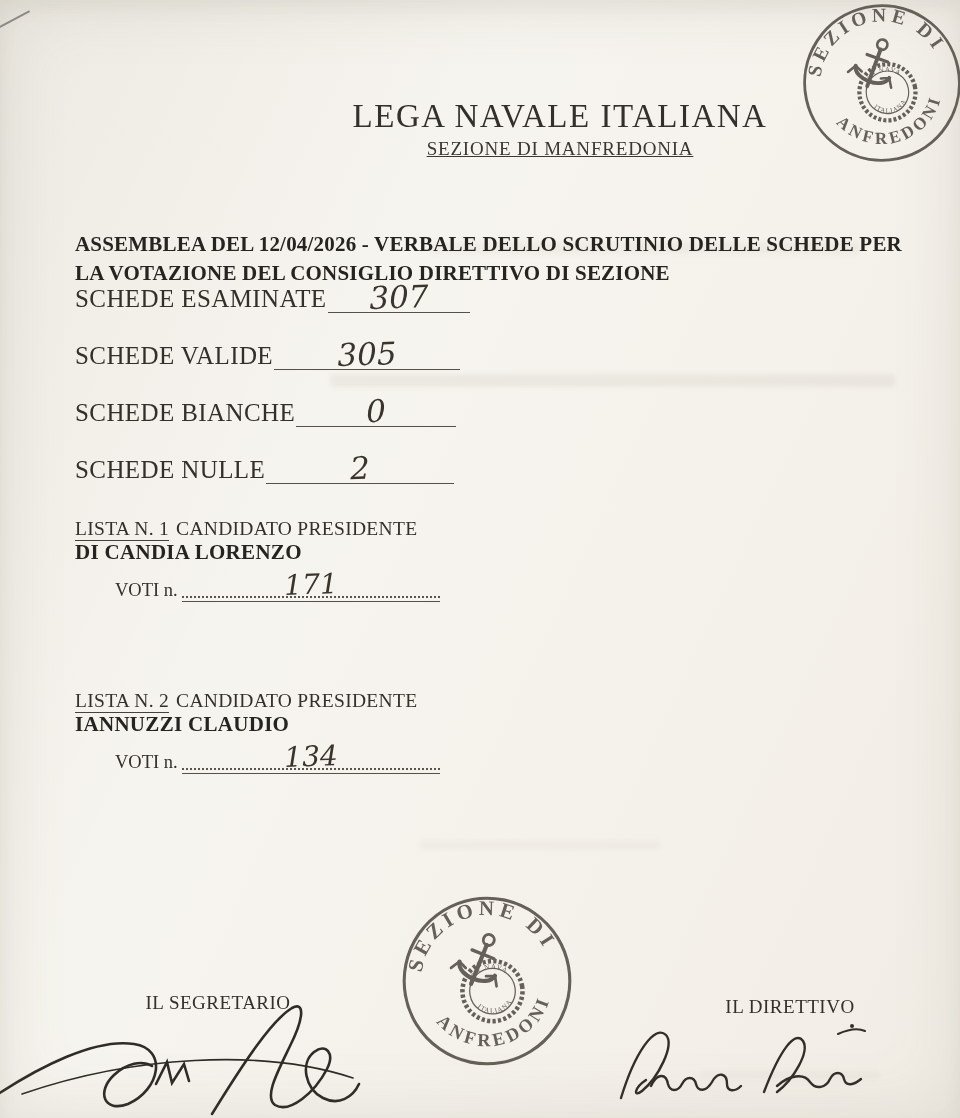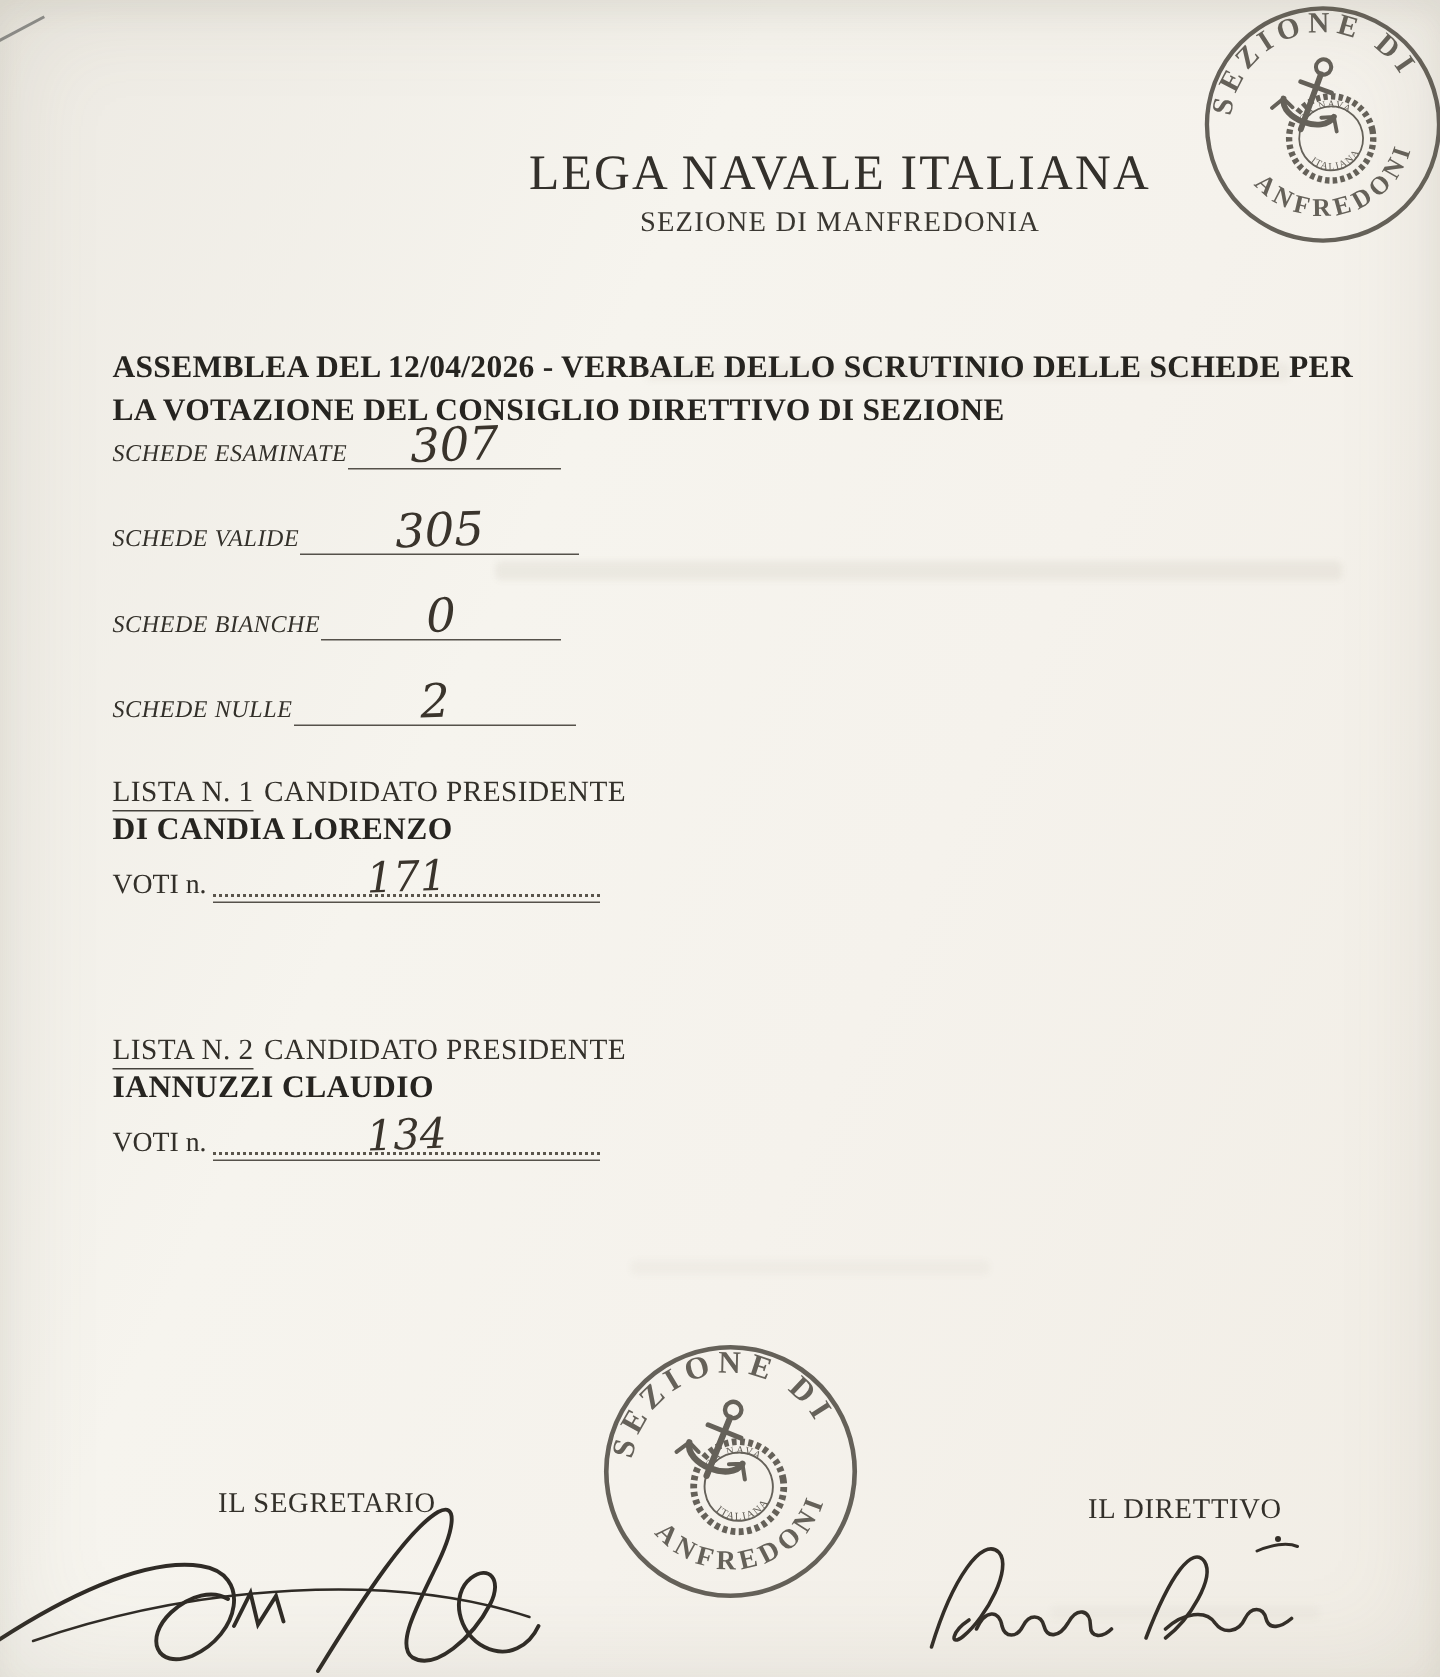--- a/index.html
+++ b/index.html
@@ -24,32 +24,32 @@
   }
   
   .bleed{position:absolute;border-radius:4px;filter:blur(2px);background:rgba(150,140,120,0.14);}
   .bleed.b1{left:430px;top:242px;width:430px;height:12px;opacity:.55;}
   .bleed.b2{left:330px;top:374px;width:565px;height:13px;opacity:.75;}
   .bleed.b3{left:420px;top:840px;width:240px;height:10px;opacity:.4;}
   .bleed.b4{left:700px;top:1070px;width:180px;height:10px;opacity:.3;}
 
   .header{position:absolute;left:160px;top:98px;width:800px;text-align:center;}
   .org-title{font-size:33px;letter-spacing:1.5px;font-weight:400;color:#33302b;}
-  .org-sub{font-size:19px;letter-spacing:.8px;margin-top:3px;color:#3a3731;}
+  .org-sub{font-size:19px;letter-spacing:.8px;margin-top:3px;color:#3a3731;text-decoration:underline;}
 
   .doc-title{
     position:absolute;left:75px;top:203px;width:836px;
     font-size:21px;font-weight:bold;line-height:1.38;color:#262420;
     letter-spacing:.2px;
     margin-top:27px;
   }
 
   .fields{position:absolute;left:75px;top:256px;width:500px;}
   .field-row{height:57px;display:flex;align-items:flex-end;}
-  .field-label{font-size:16px;letter-spacing:.4px;color:#33302a;line-height:1;padding-bottom:2px;font-style:italic;}
+  .field-label{font-size:25px;letter-spacing:.4px;color:#33302a;line-height:1;padding-bottom:2px;}
   .field-blank{
     position:relative;height:34px;border-bottom:1.6px solid #55514a;
     margin-left:1px;
   }
   .field-row:nth-child(1) .field-blank{width:142px;}
   .field-row:nth-child(2) .field-blank{width:186px;}
   .field-row:nth-child(3) .field-blank{width:160px;}
   .field-row:nth-child(4) .field-blank{width:188px;}
   .hand{
     font-family:"DejaVu Serif", serif;font-style:italic;
@@ -60,21 +60,21 @@
     font-size:31px;transform:rotate(-2deg);
   }
 
   .list-block{position:absolute;left:75px;width:560px;}
   .list-block.l1{top:518px;}
   .list-block.l2{top:690px;}
   .list-head{font-size:19.5px;letter-spacing:.3px;color:#33302a;}
   .list-no{border-bottom:1.5px solid #45423c;padding-bottom:1px;}
   .list-role{margin-left:7px;}
   .candidate{font-size:21px;font-weight:bold;letter-spacing:.3px;color:#262420;}
-  .voti-row{display:flex;align-items:flex-end;margin-top:6px;}
+  .voti-row{display:flex;align-items:flex-end;margin-top:6px;margin-left:40px;}
   .voti-label{font-size:18.5px;color:#33302a;padding-bottom:1px;}
   .voti-blank{
     position:relative;width:258px;height:30px;margin-left:4px;
     border-bottom:1.8px solid #55514a;
   }
   .voti-blank::before{
     content:"";position:absolute;left:0;right:0;bottom:3px;
     border-bottom:2.5px dotted #5a554c;
   }
   .voti-blank .hand{

